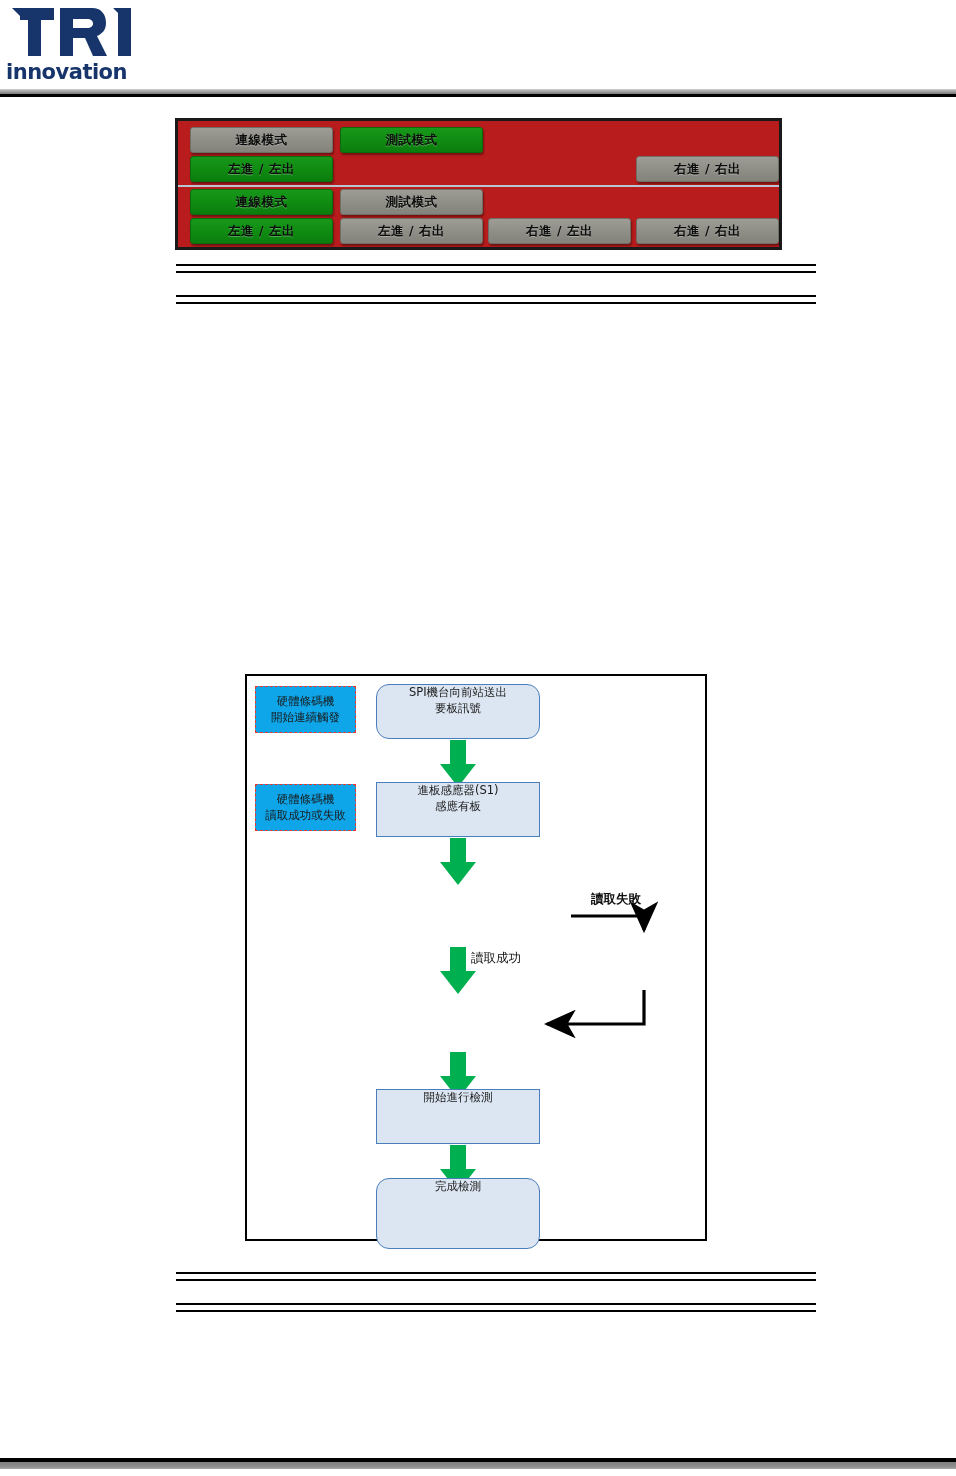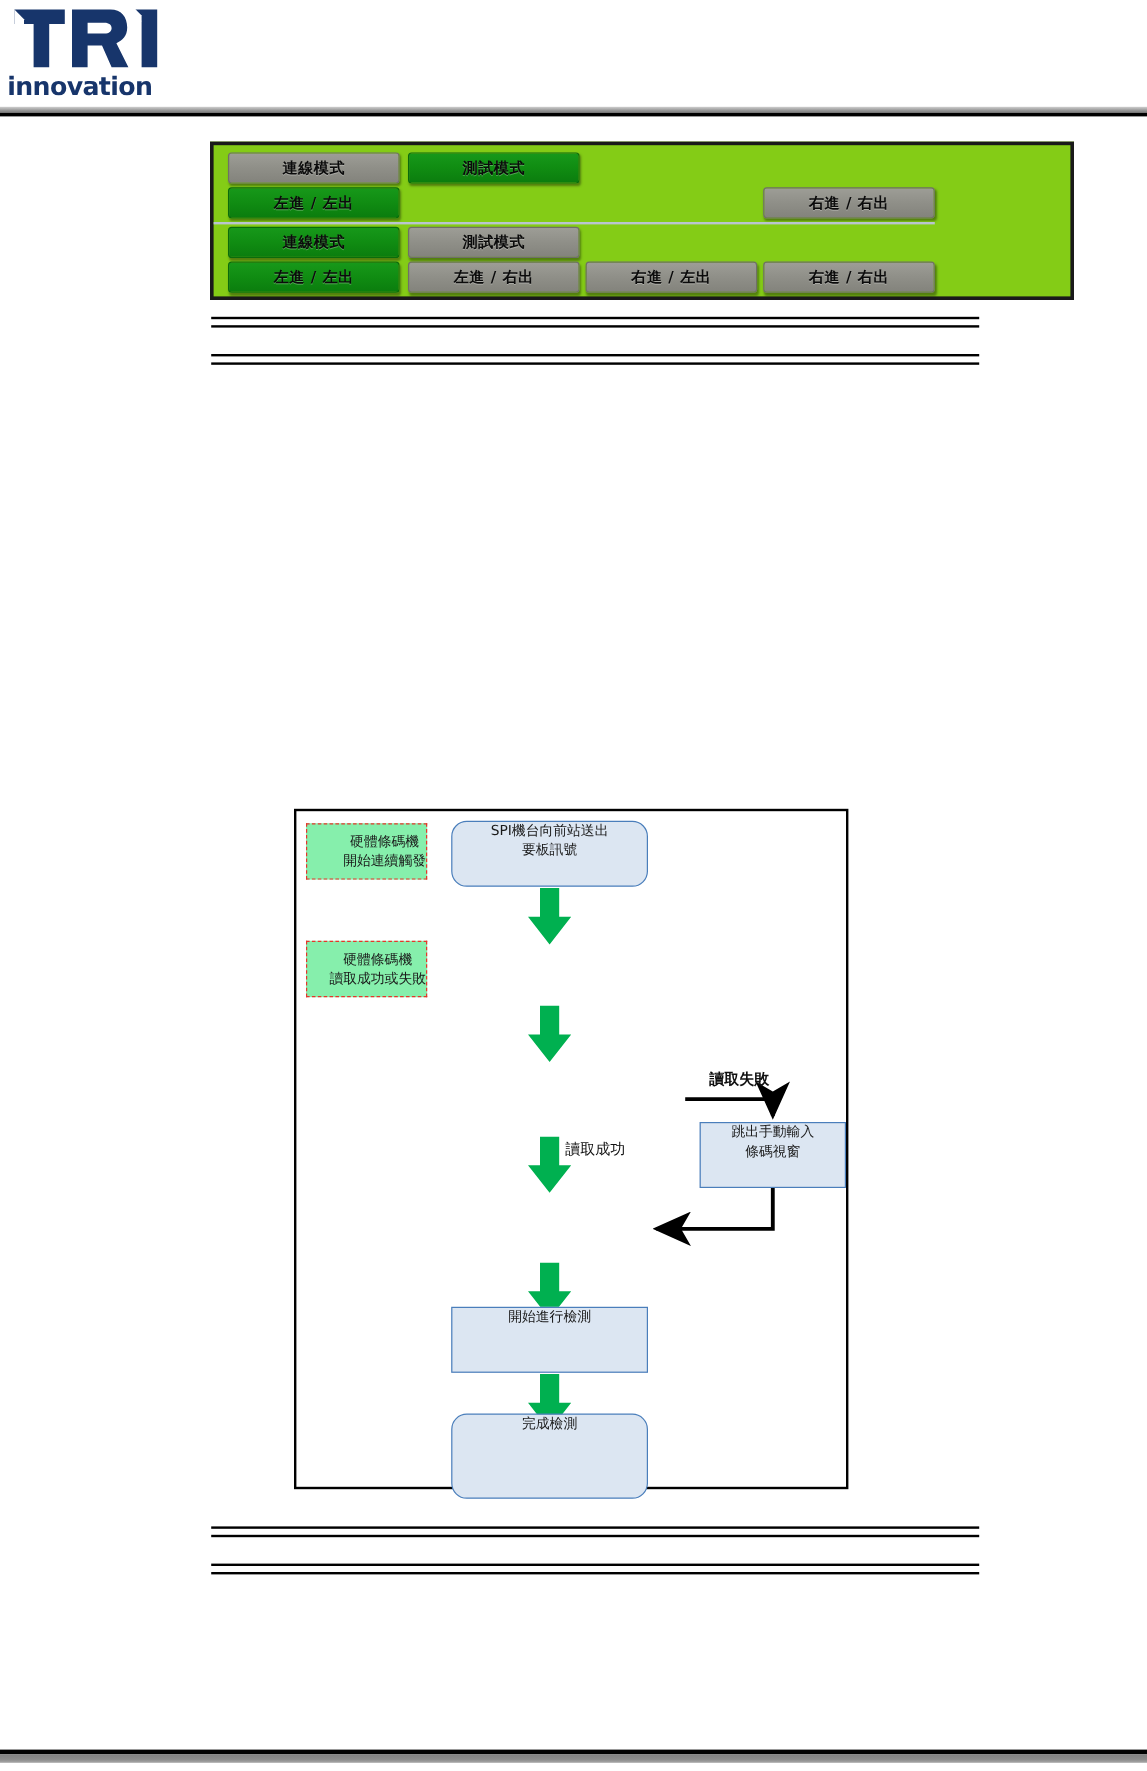--- a/index.html
+++ b/index.html
@@ -61,22 +61,22 @@
     position: absolute;
     left: 0; top: 1462px;
     width: 956px; height: 7px;
     background: linear-gradient(to bottom, #7f7f7f 0%, #8b8b8b 60%, #a8a8a8 100%);
   }
 
   
   #hmi-panel {
     position: absolute;
     left: 175px; top: 118px;
-    width: 720px; height: 132px;
-    background: #84cc16;
+    width: 607px; height: 132px;
+    background: #b91c1c;
     border: 3px solid #1a1a1a;
     box-sizing: border-box;
   }
   #hmi-row-top {
     position: absolute;
     left: 0; top: 0;
     width: 601px; height: 64px;
   }
   #hmi-divider {
     position: absolute;
@@ -164,23 +164,23 @@
     line-height: 1.35;
     font-family: "DejaVu Sans", "Liberation Sans", sans-serif;
   }
   .flow-node.rounded { border-radius: 13px; }
 
   .note-box {
     position: absolute;
     box-sizing: border-box;
     display: flex;
     align-items: center;
-    justify-content: flex-end;
+    justify-content: center;
     text-align: center;
-    background: #86efac;
+    background: #0ea5e9;
     border: 1.6px dashed #e8342a;
     color: #1a1a1a;
     font-size: 11.5px;
     line-height: 1.35;
     font-family: "DejaVu Sans", "Liberation Sans", sans-serif;
   }
 
   .green-arrow {
     position: absolute;
     width: 38px; height: 48px;
@@ -319,44 +319,44 @@
       <span>要板訊號</span>
     </span>
   </div>
 
   <div class="green-arrow" id="arrow-1">
     <svg width="38" height="48" viewBox="0 0 38 48" xmlns="http://www.w3.org/2000/svg">
       <path d="M11,0 L27,0 L27,24 L37,24 L19,47 L1,24 L11,24 Z" fill="#00b050"></path>
     </svg>
   </div>
 
+  <div class="flow-node" id="node-sensor">
+    <span>
+      <span>進板感應器(S1)</span><br>
+      <span>感應有板</span>
+    </span>
+  </div>
 
   <div class="green-arrow" id="arrow-2">
     <svg width="38" height="48" viewBox="0 0 38 48" xmlns="http://www.w3.org/2000/svg">
       <path d="M11,0 L27,0 L27,24 L37,24 L19,47 L1,24 L11,24 Z" fill="#00b050"></path>
     </svg>
   </div>
 
 
   <div class="edge-label" id="label-fail">讀取失敗</div>
 
   <div class="green-arrow" id="arrow-3">
     <svg width="38" height="48" viewBox="0 0 38 48" xmlns="http://www.w3.org/2000/svg">
       <path d="M11,0 L27,0 L27,24 L37,24 L19,47 L1,24 L11,24 Z" fill="#00b050"></path>
     </svg>
   </div>
 
   <div class="edge-label plain" id="label-ok">讀取成功</div>
 
-  <div class="flow-node" id="node-manual">
-    <span>
-      <span>跳出手動輸入</span><br>
-      <span>條碼視窗</span>
-    </span>
-  </div>
 
 
   <div class="green-arrow" id="arrow-4">
     <svg width="38" height="48" viewBox="0 0 38 48" xmlns="http://www.w3.org/2000/svg">
       <path d="M11,0 L27,0 L27,24 L37,24 L19,47 L1,24 L11,24 Z" fill="#00b050"></path>
     </svg>
   </div>
 
   <div class="flow-node" id="node-inspect">
     <span>開始進行檢測</span>

